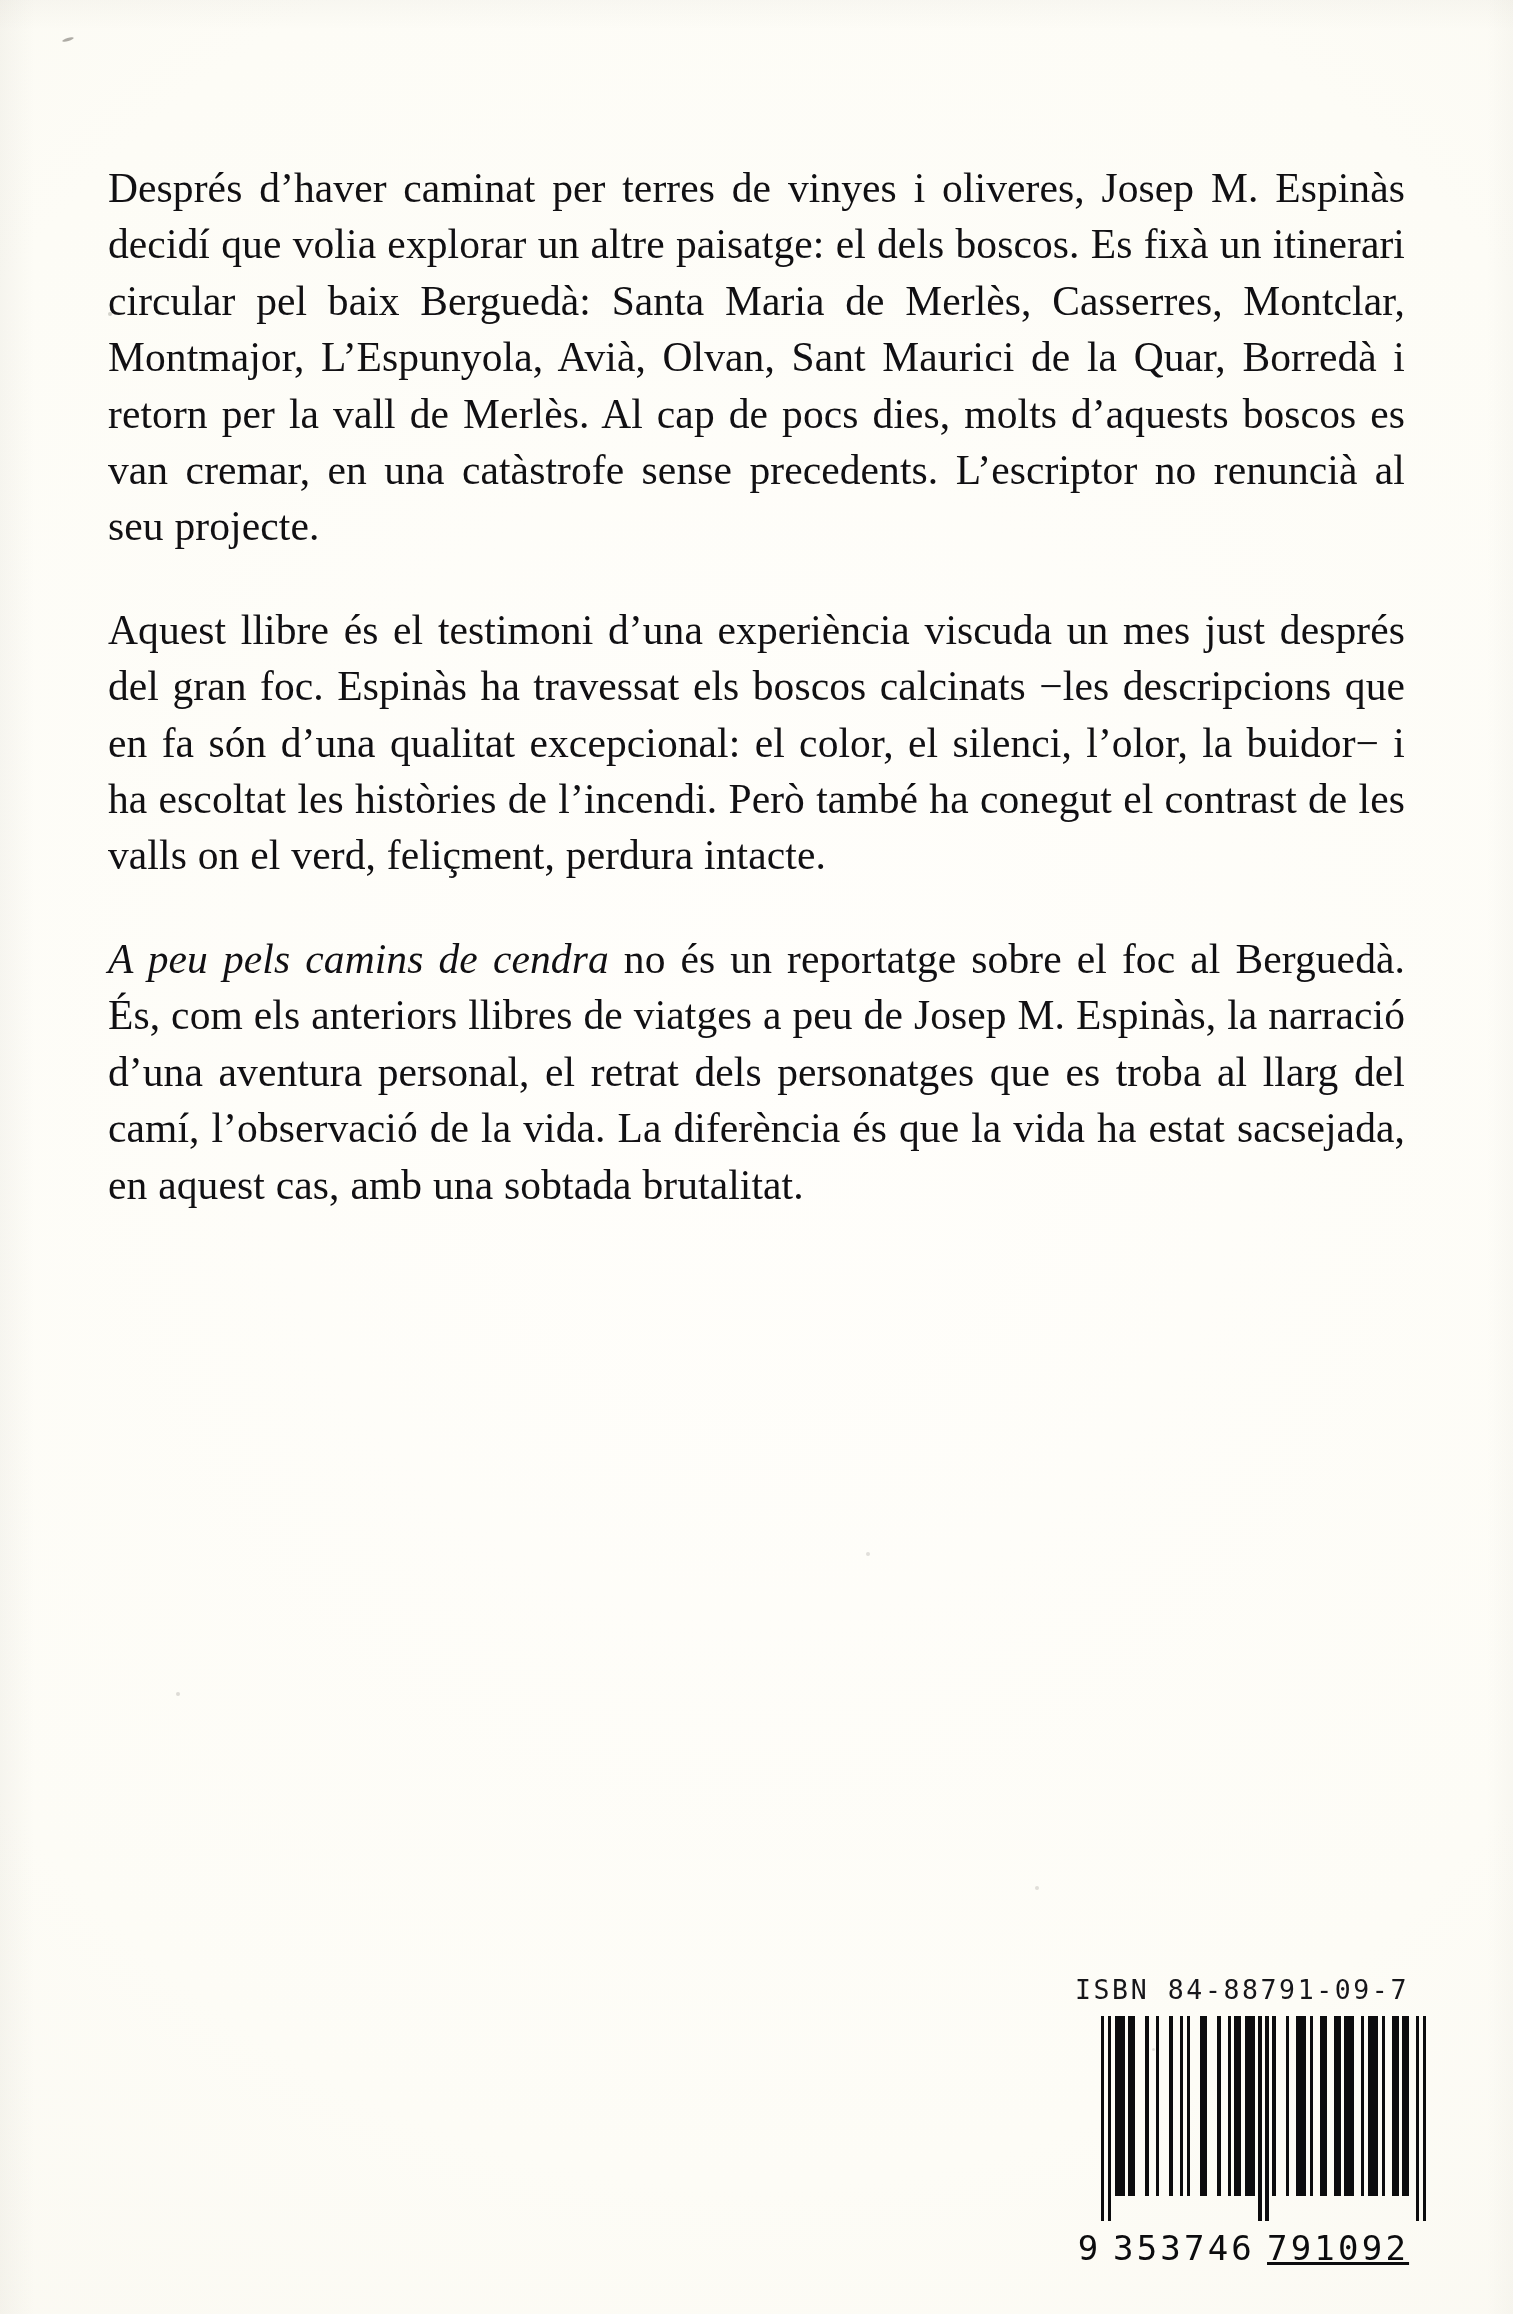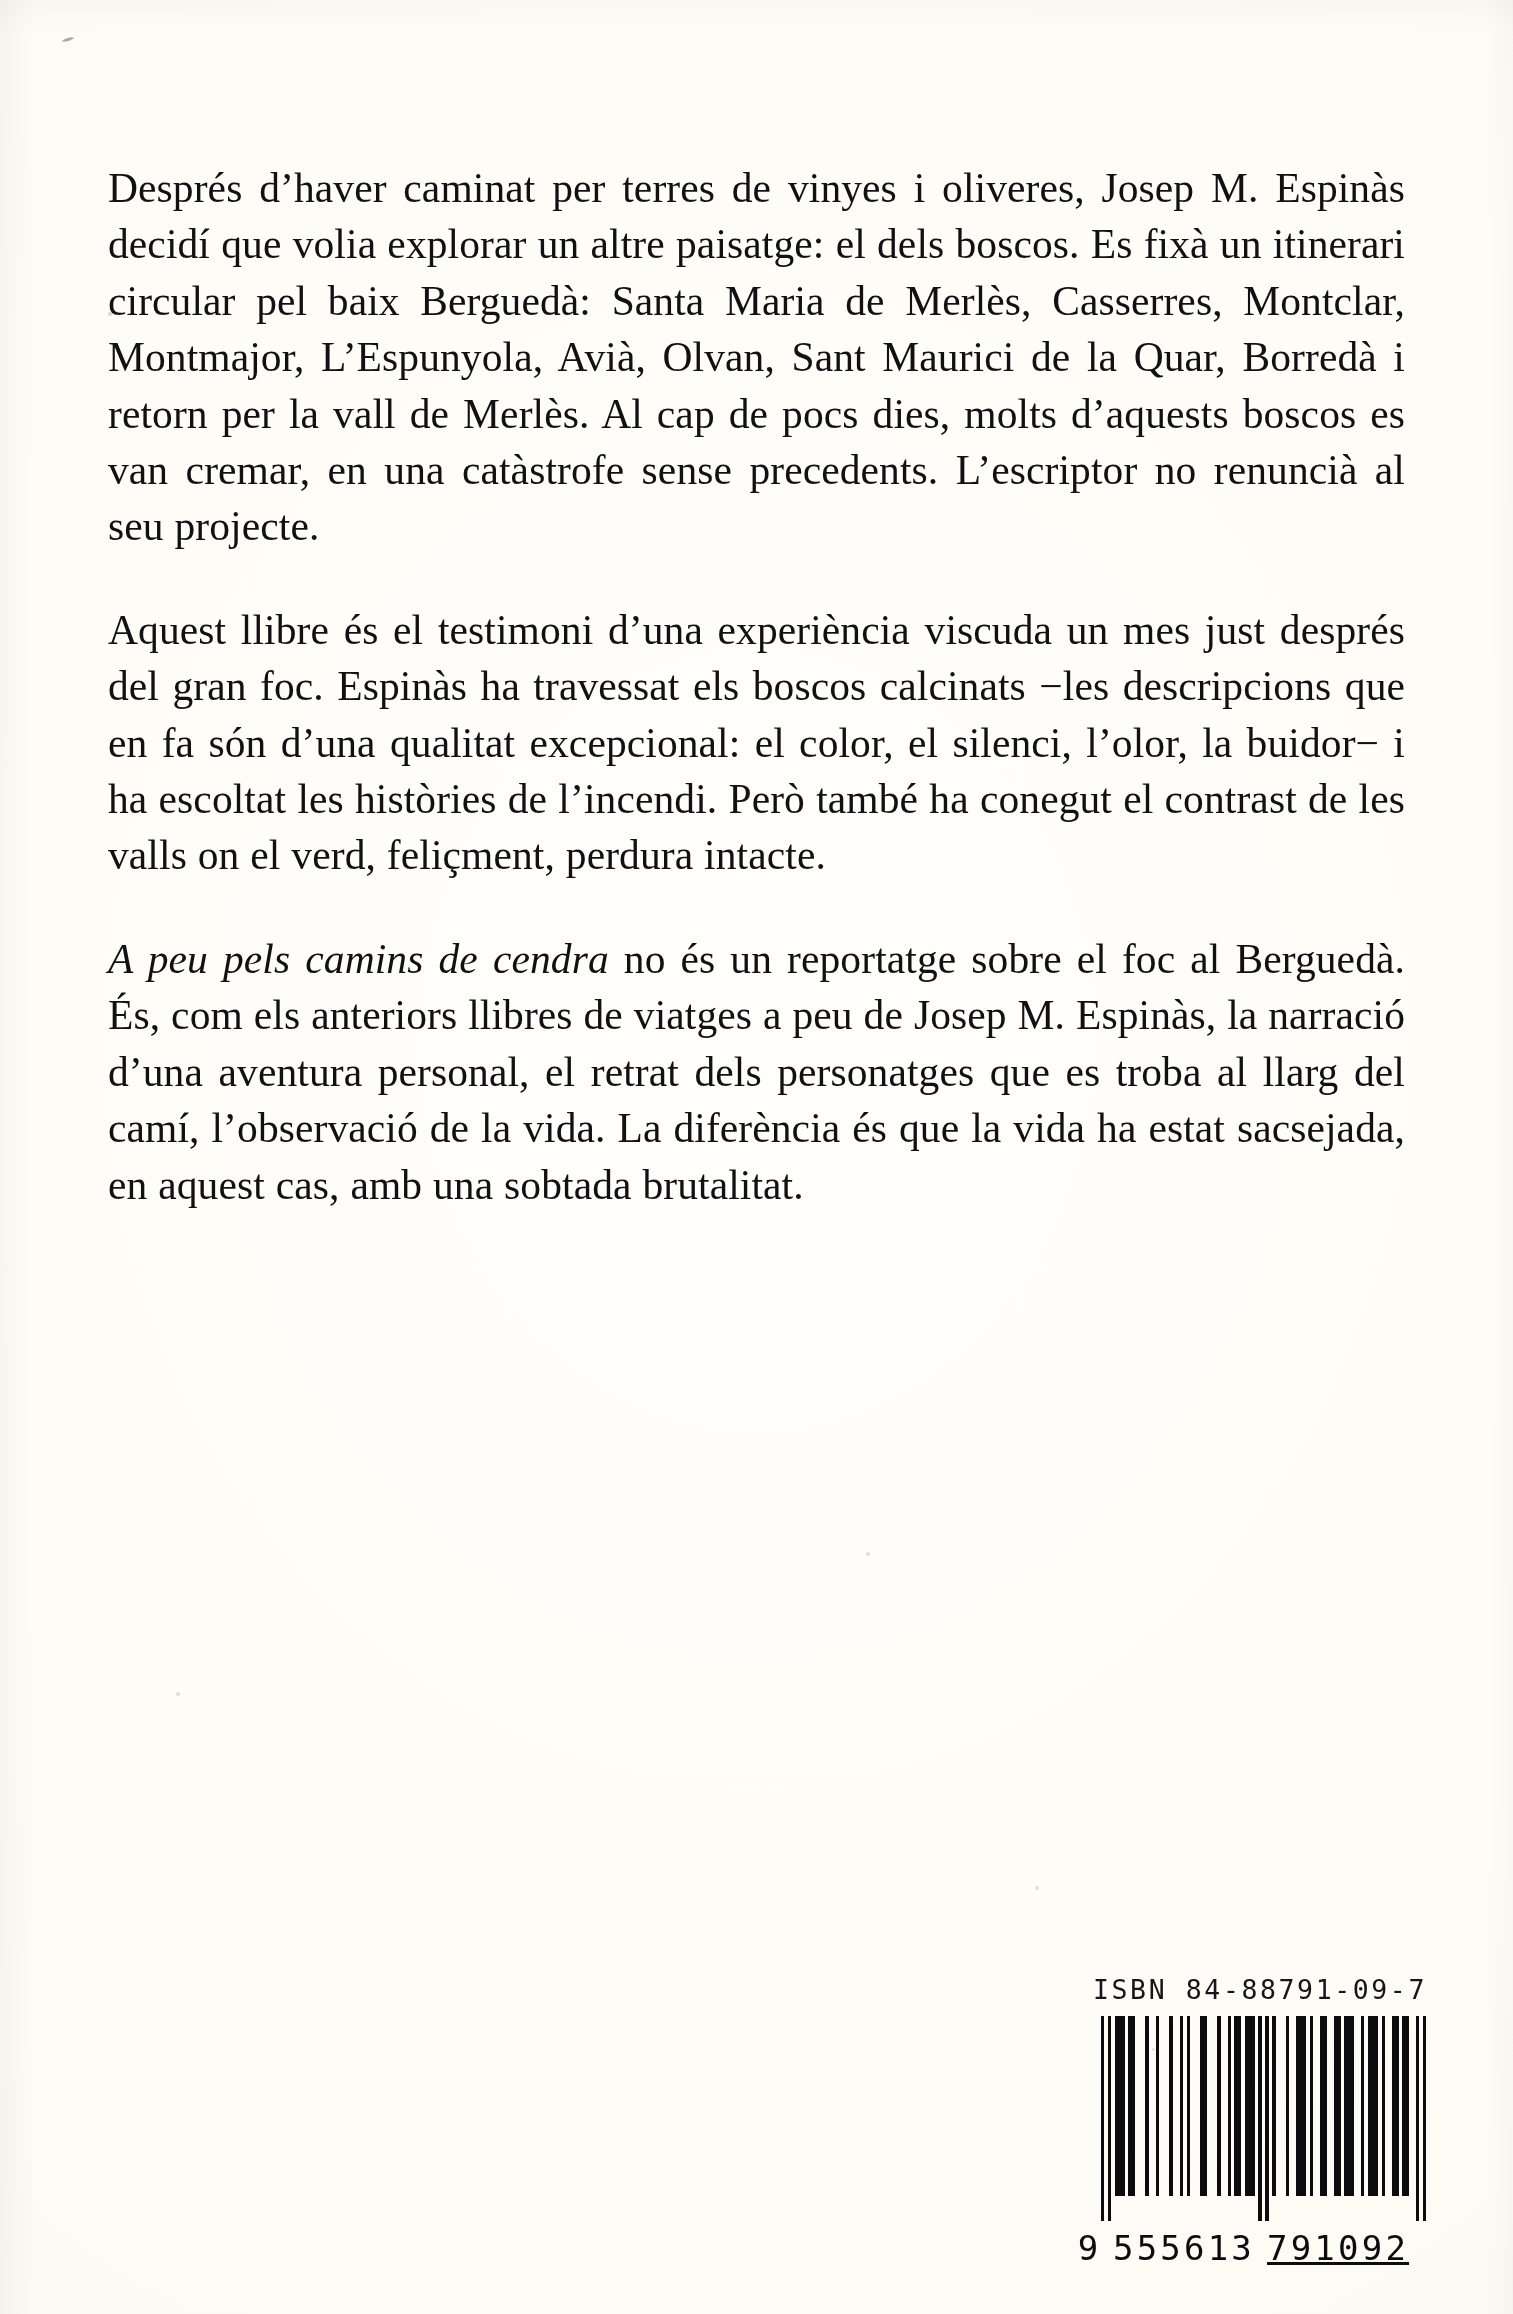--- a/index.html
+++ b/index.html
@@ -74,21 +74,20 @@
     position: absolute;
     left: 1075px;
     top: 1974px;
     width: 370px;
   }
   .isbn-text {
     font-family: "DejaVu Sans Mono", "Liberation Mono", monospace;
     font-size: 26.5px;
     letter-spacing: 2.6px;
     color: #16161a;
-    text-align: center;
     margin-bottom: 11px;
     white-space: nowrap;
   }
   .barcode-area {
     position: relative;
     height: 252px;
   }
   .bars {
     position: absolute;
     left: 26px;
@@ -245,18 +244,18 @@
         <span class="short" style="width: 1.05263%;"></span>
         <span class="short" style="width: 1.05263%;"></span>
         <span class="w" style="width: 1.05263%;"></span>
         <span class="w" style="width: 1.05263%;"></span>
         <span class="guard" style="width: 1.05263%;"></span>
         <span class="w" style="width: 1.05263%;"></span>
         <span class="guard" style="width: 1.05263%;"></span>
       </div>
     <div class="hri">
       <span class="lead">9</span>
-      <span class="grp g1">555613</span>
+      <span class="grp g1">353746</span>
       <span class="grp g2">791092</span>
     </div>
   </div>
 
 </div>
 
 </body></html>

